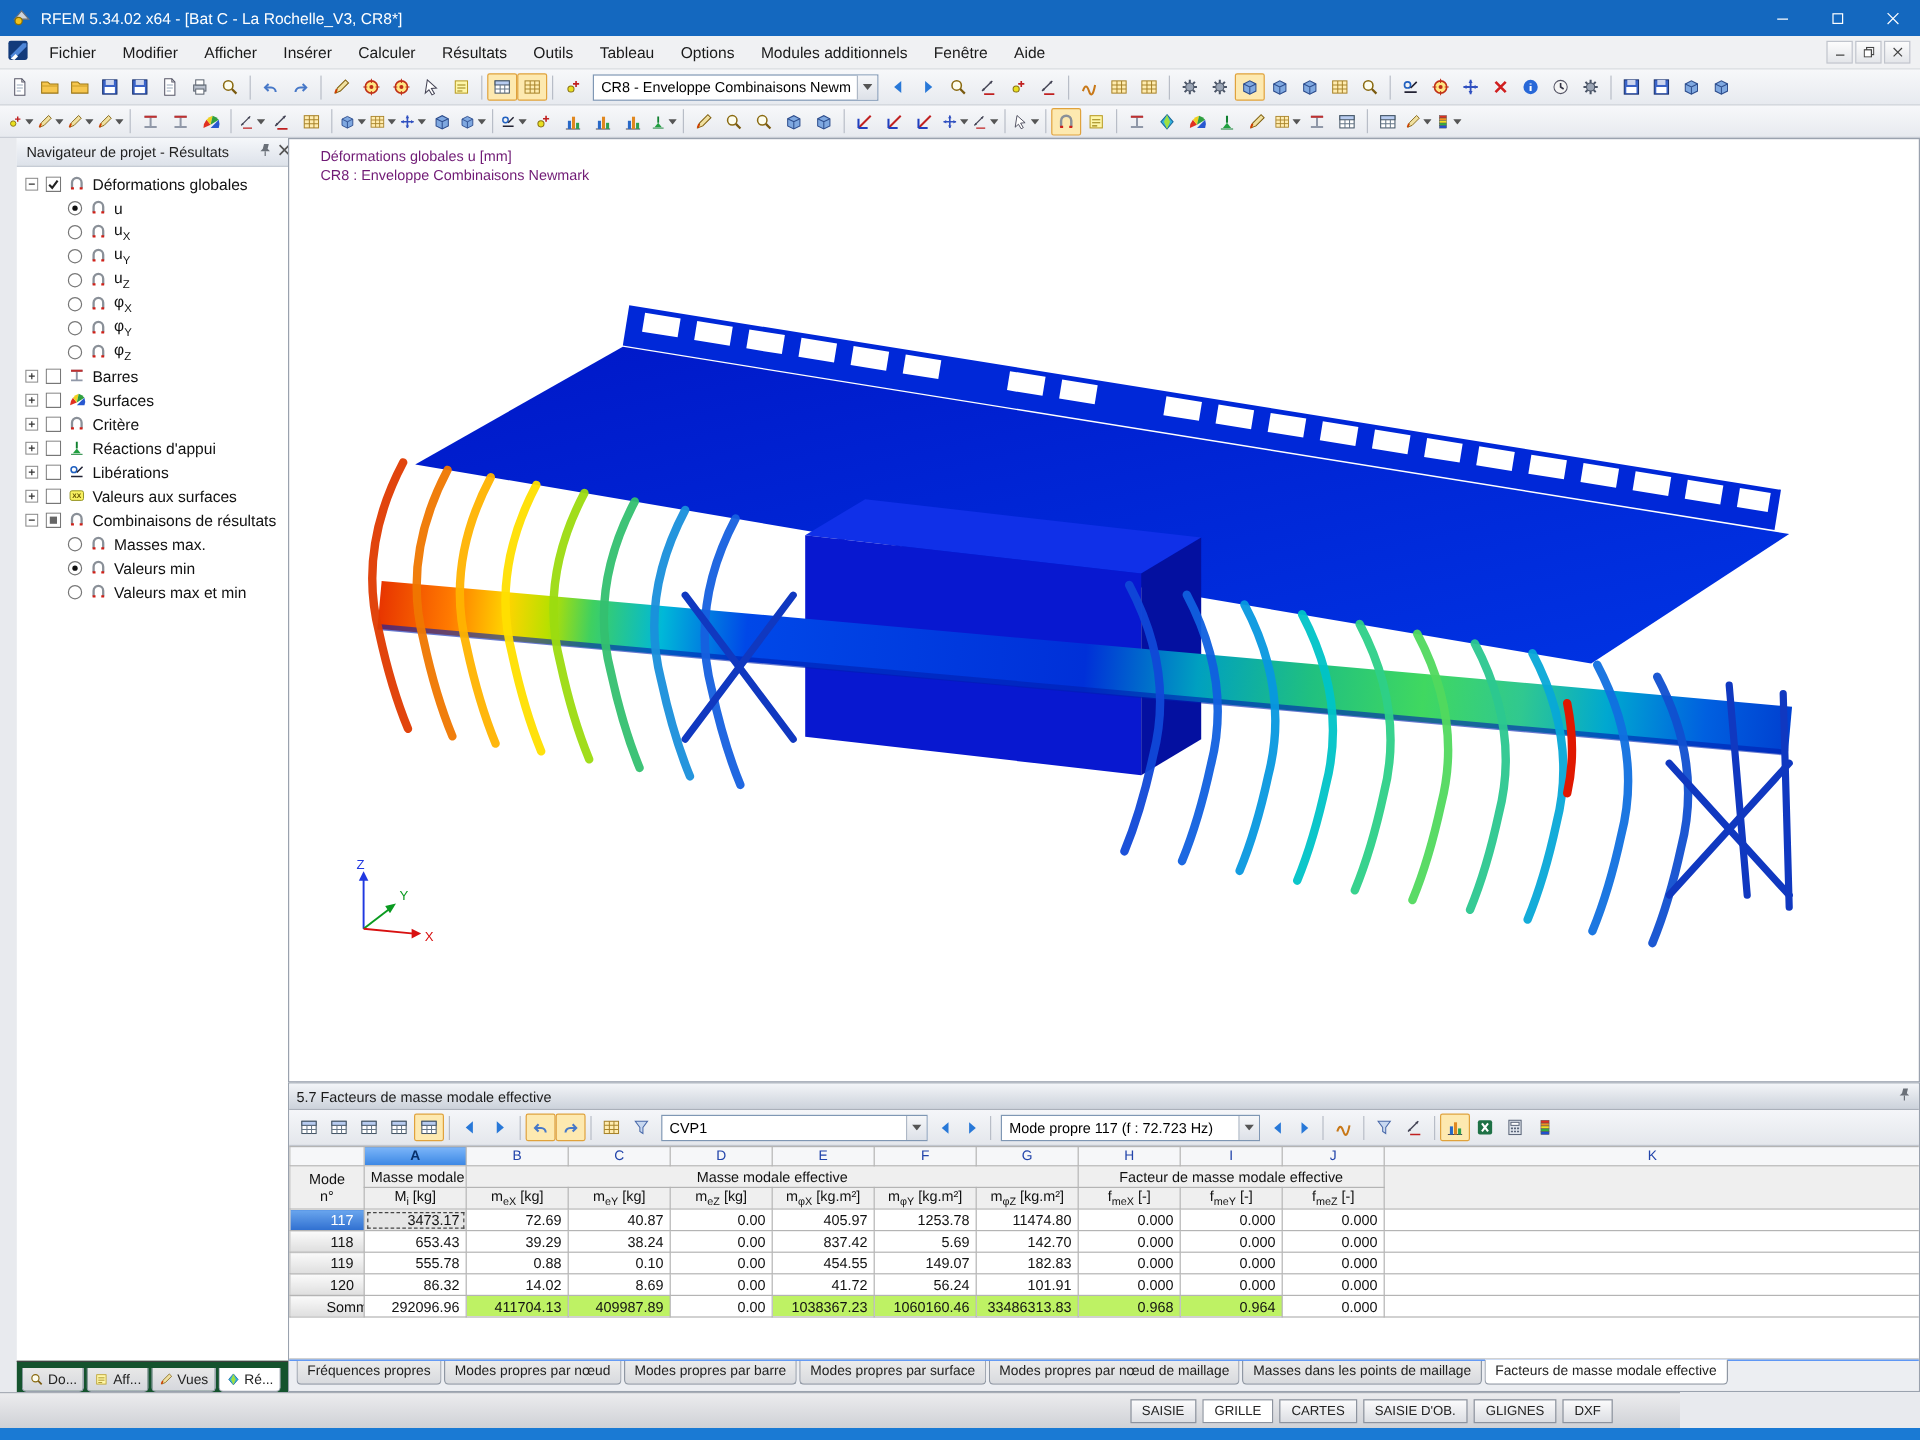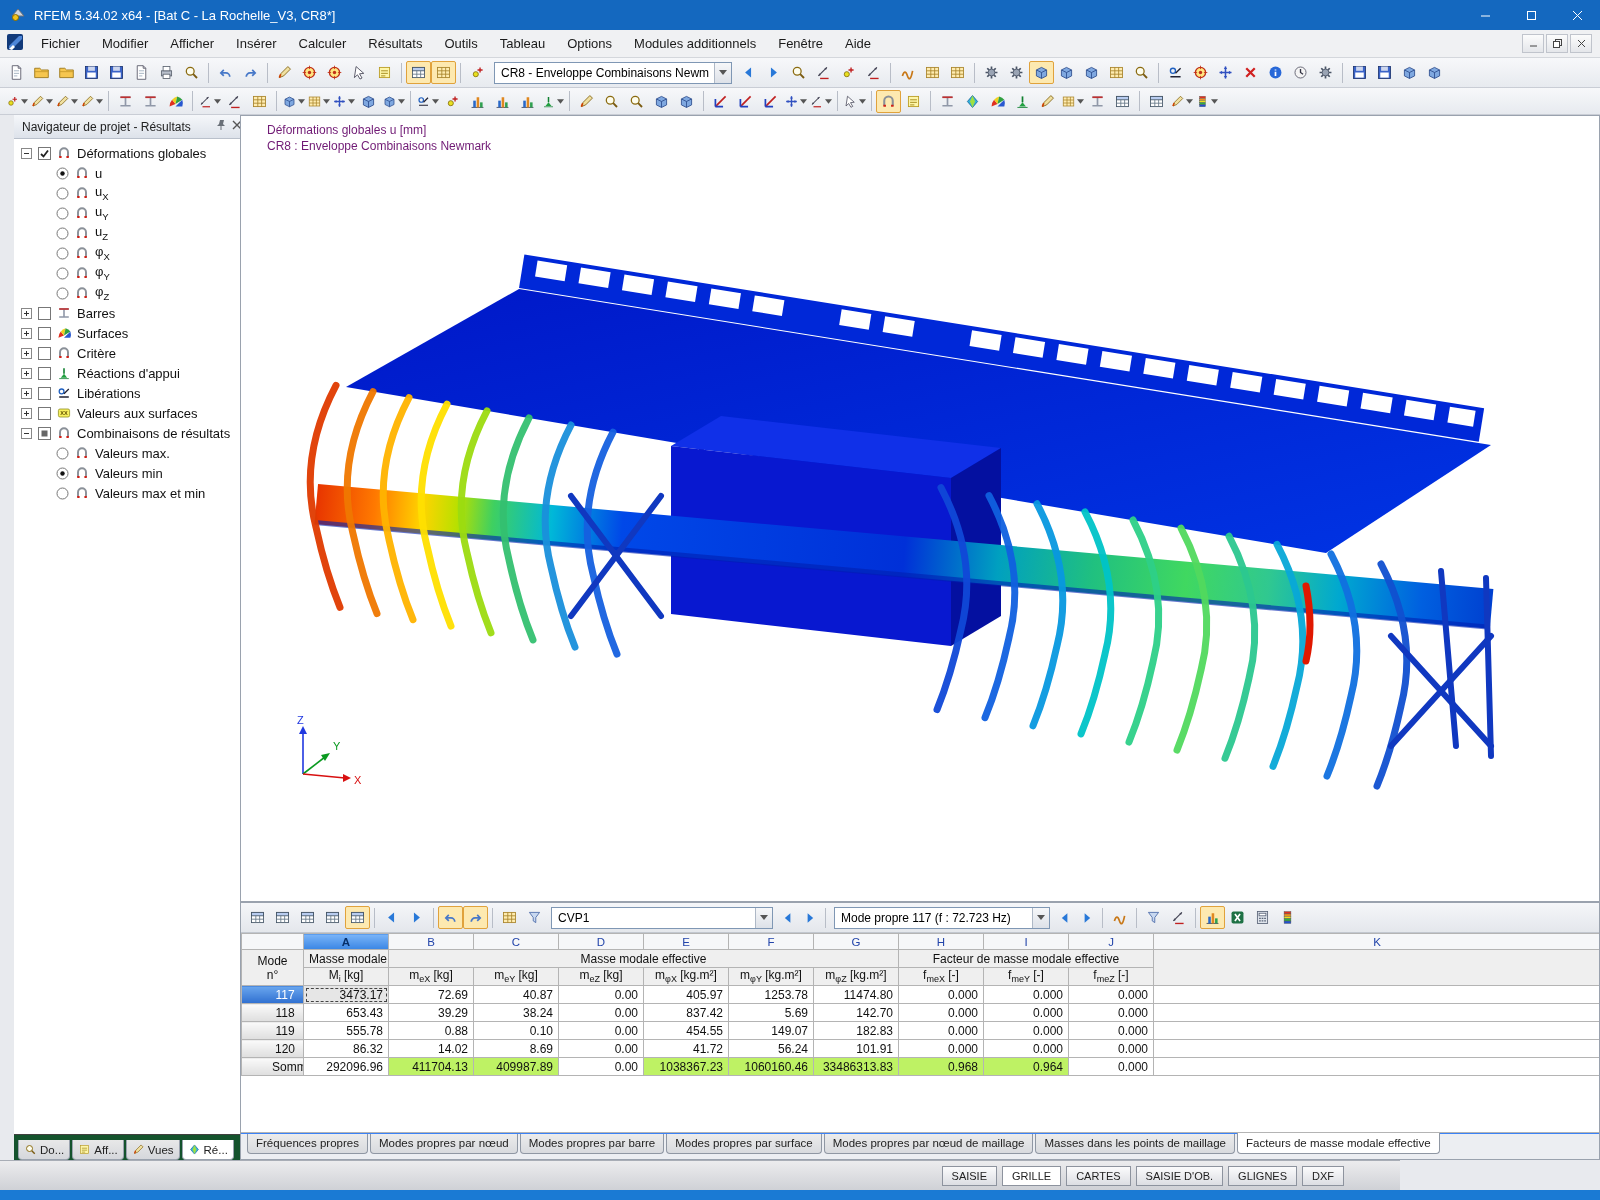--- a/index.html
+++ b/index.html
@@ -1148,21 +1148,21 @@
           <svg width="13" height="13" viewBox="0 0 13 13">
             <circle cx="6.5" cy="6.5" r="5.5" fill="#fff" stroke="#777"></circle>
           </svg>
         </span>
         <span class="tico">
           <svg viewBox="0 0 20 20" width="16" height="16">
             <path d="M5 15V9a5 5 0 0 1 10 0v6" fill="none" stroke="#8a9098" stroke-width="2.4"></path>
             <path d="M4 15h3M13 15h3" stroke="#d02018" stroke-width="2.4"></path>
           </svg>
         </span>
-        <span>Valeurs max.</span>
+        <span>Masses max.</span>
       </div>
       <div class="titem">
         <span class="gap" style="width:40px"></span>
         <span class="tctl">
           <svg width="13" height="13" viewBox="0 0 13 13">
             <circle cx="6.5" cy="6.5" r="5.5" fill="#fff" stroke="#777"></circle>
             <circle cx="6.5" cy="6.5" r="2.2" fill="#111"></circle>
           </svg>
         </span>
         <span class="tico">
@@ -1334,20 +1334,27 @@
       <text x="113" y="668" font-size="11" fill="#d81010">X</text>
     </g>
   </svg>
   <div id="vcap">
     <div>Déformations globales u [mm]</div>
     <div>CR8 : Enveloppe Combinaisons Newmark</div>
   </div>
 </div>
 
 <div id="panel" class="abs">
+  <div id="panel-title">
+    <span>5.7 Facteurs de masse modale effective</span>
+    <span class="sp"><svg width="12" height="12" viewBox="0 0 12 12">
+          <path d="M5 1h4l-1 4 2 2H2l2-2z" fill="#6a7078"></path>
+          <path d="M6 7v4" stroke="#6a7078"></path>
+        </svg></span>
+  </div>
   <div id="panel-tools">
     <span id="pt-left" style="display:flex;align-items:center">
         <span class="icn">
           <svg viewBox="0 0 20 20" width="17" height="17">
             <rect x="3" y="4" width="14" height="12" fill="#fff" stroke="#456"></rect>
             <rect x="3" y="4" width="14" height="4" fill="#b8ccf0" stroke="#456"></rect>
             <path d="M3 12h14M8 8v8M12.5 8v8" stroke="#678"></path>
           </svg>
         </span>
         <span class="icn">

